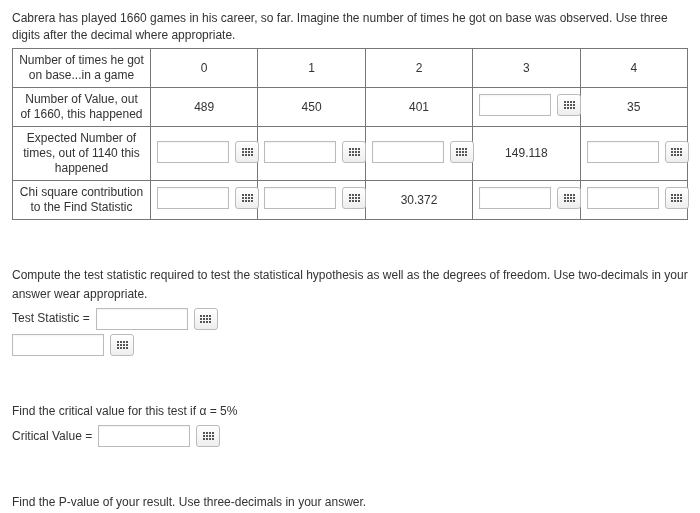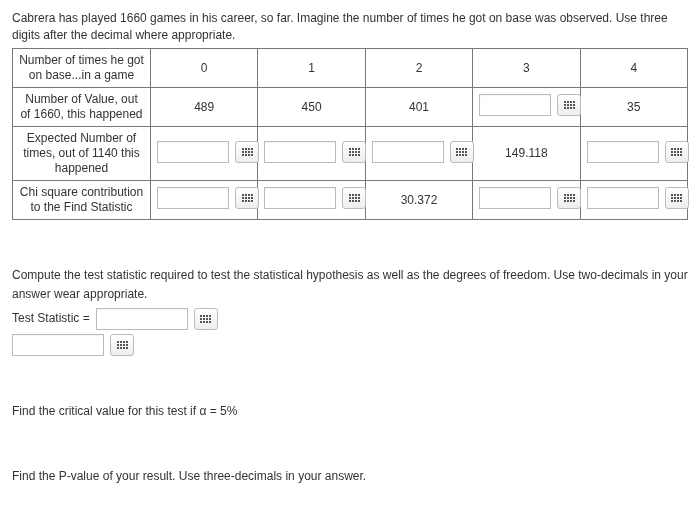--- a/index.html
+++ b/index.html
@@ -310,17 +310,37 @@
           <span></span>
           <span></span>
           <span></span>
         </span>
       </span>
   </div>
 </div>
 
 <div class="section" style="">
   <div>Find the critical value for this test if α = 5%</div>
+  <div class="row-line">
+    <span class="label">Critical Value =</span>
+    <span class="input-box" style="width:90px"></span>
+    <span class="kbd-btn">
+        <span class="kbd-grid">
+          <span></span>
+          <span></span>
+          <span></span>
+          <span></span>
+          <span></span>
+          <span></span>
+          <span></span>
+          <span></span>
+          <span></span>
+          <span></span>
+          <span></span>
+          <span></span>
+        </span>
+      </span>
+  </div>
 </div>
 
 <div class="section" style="">
   <div>Find the P-value of your result. Use three-decimals in your answer.</div>
 </div>
 
 </body></html>

